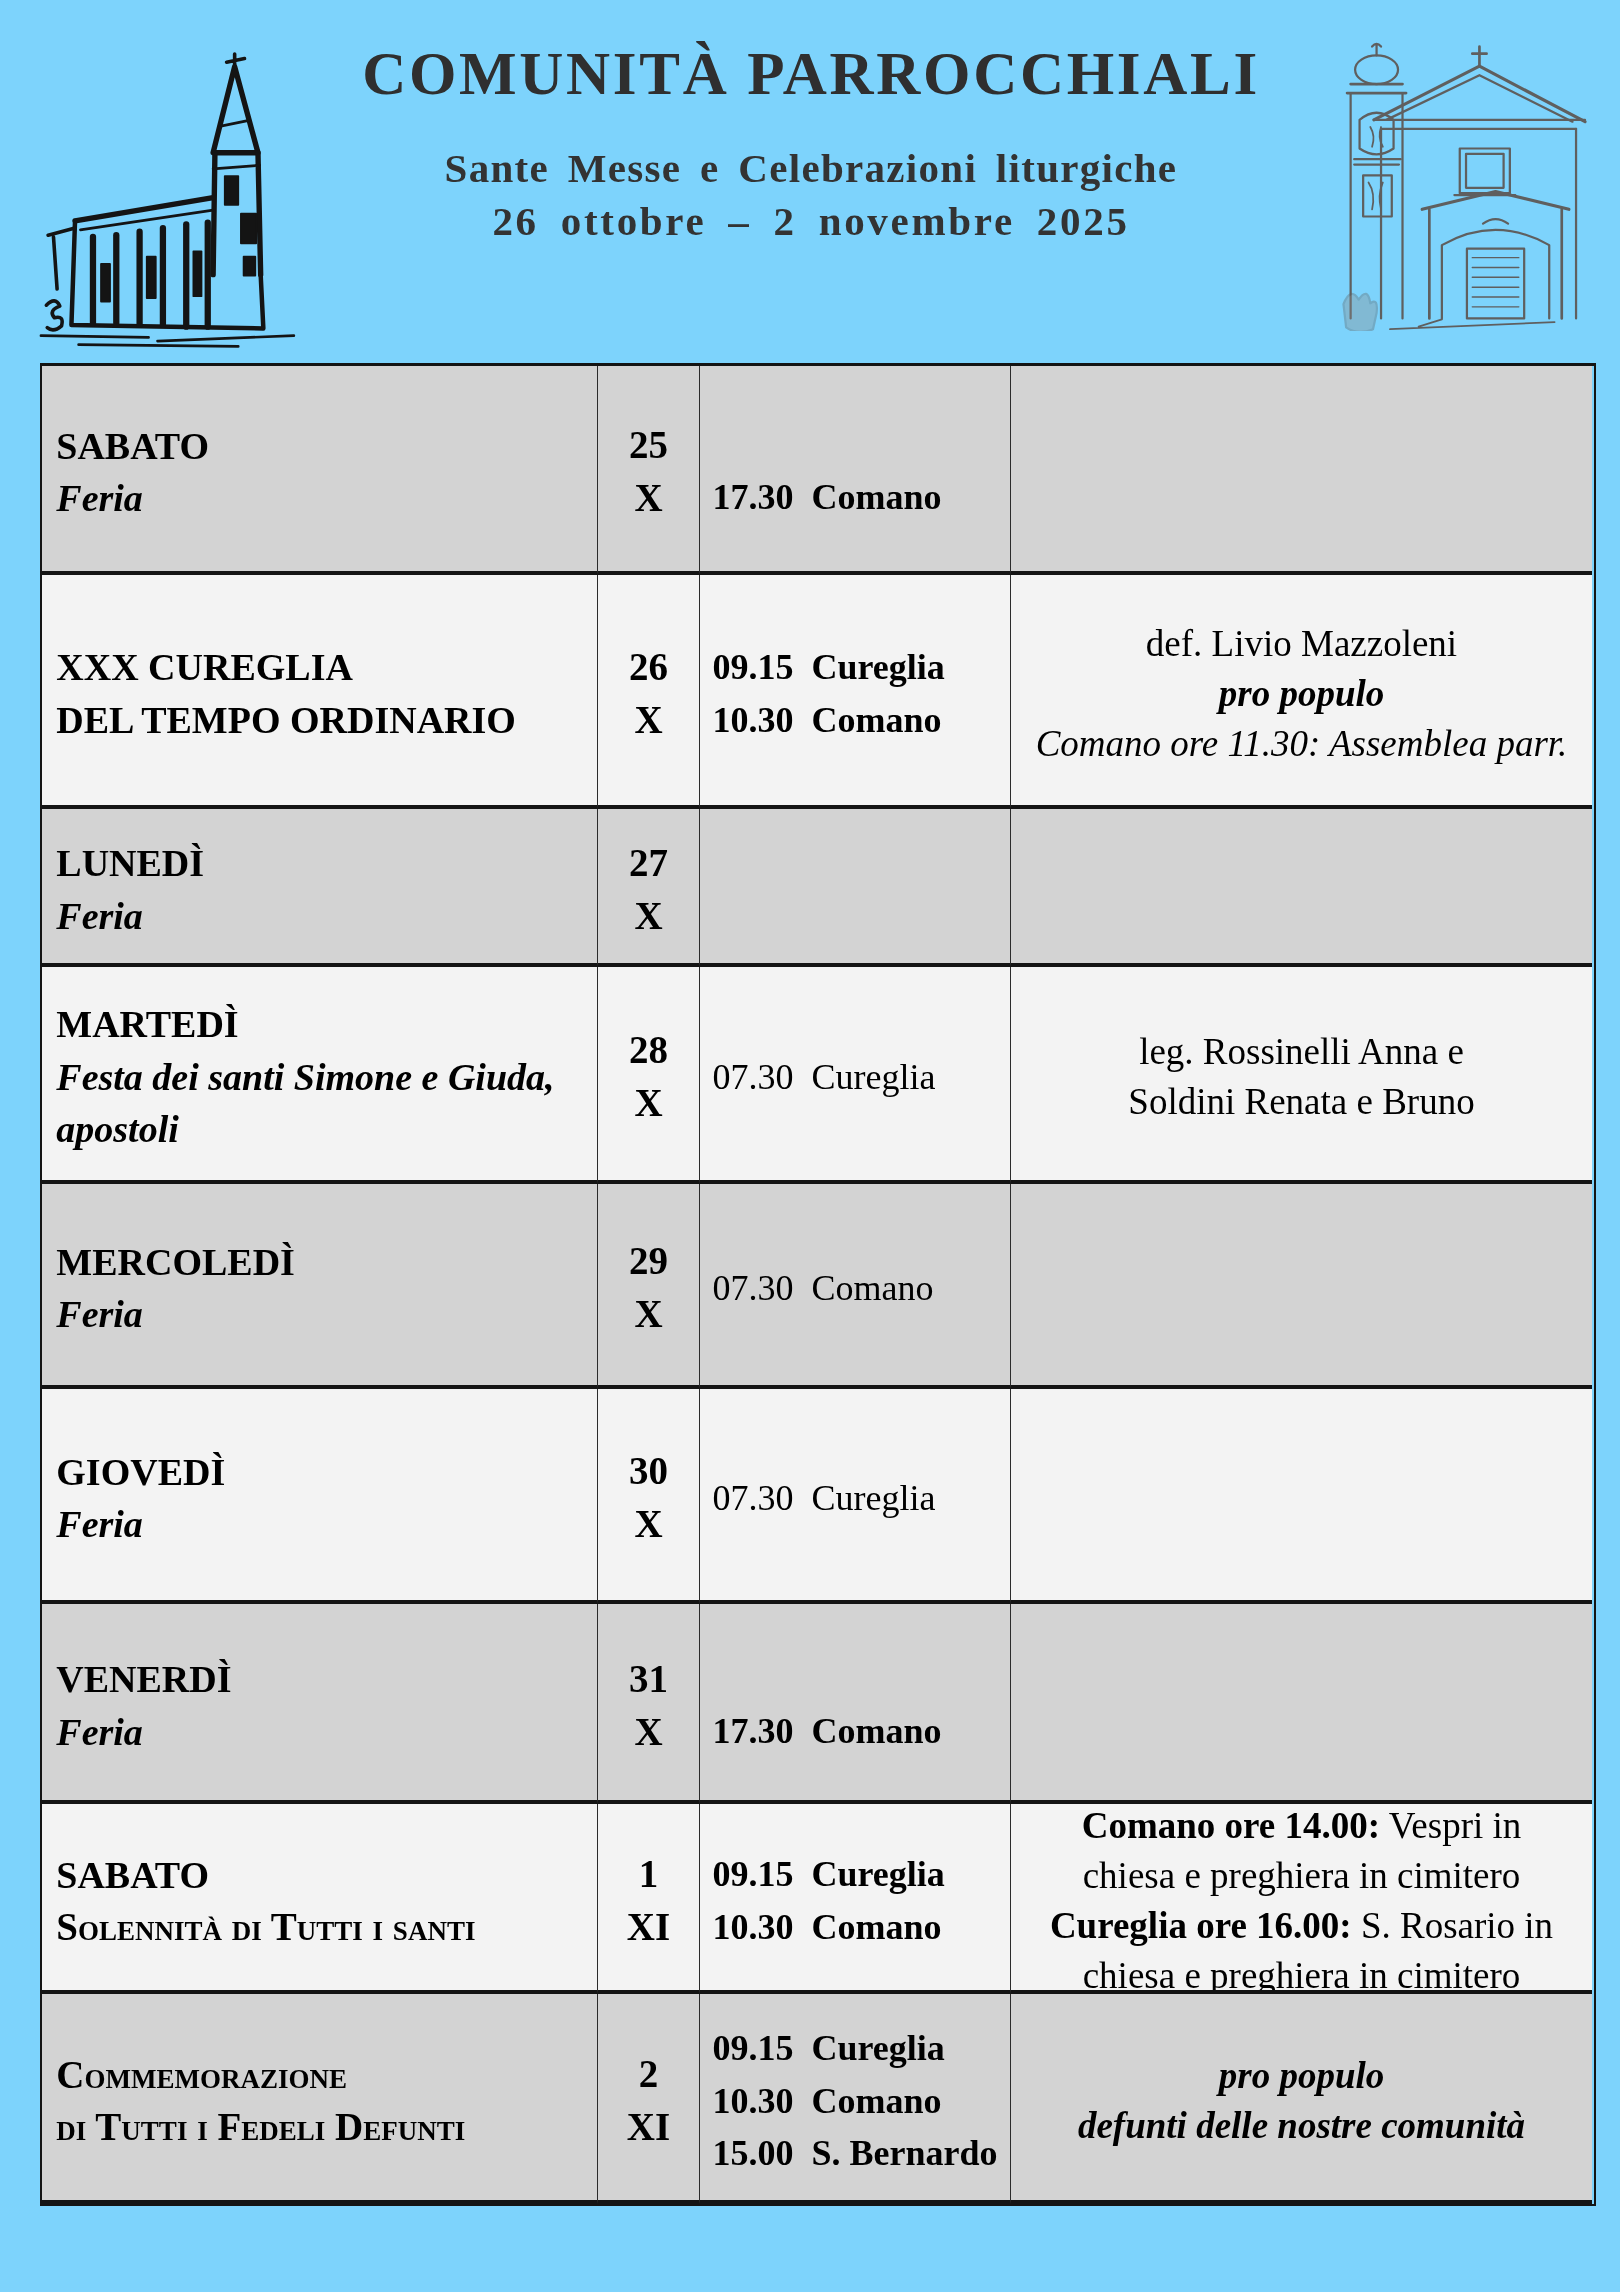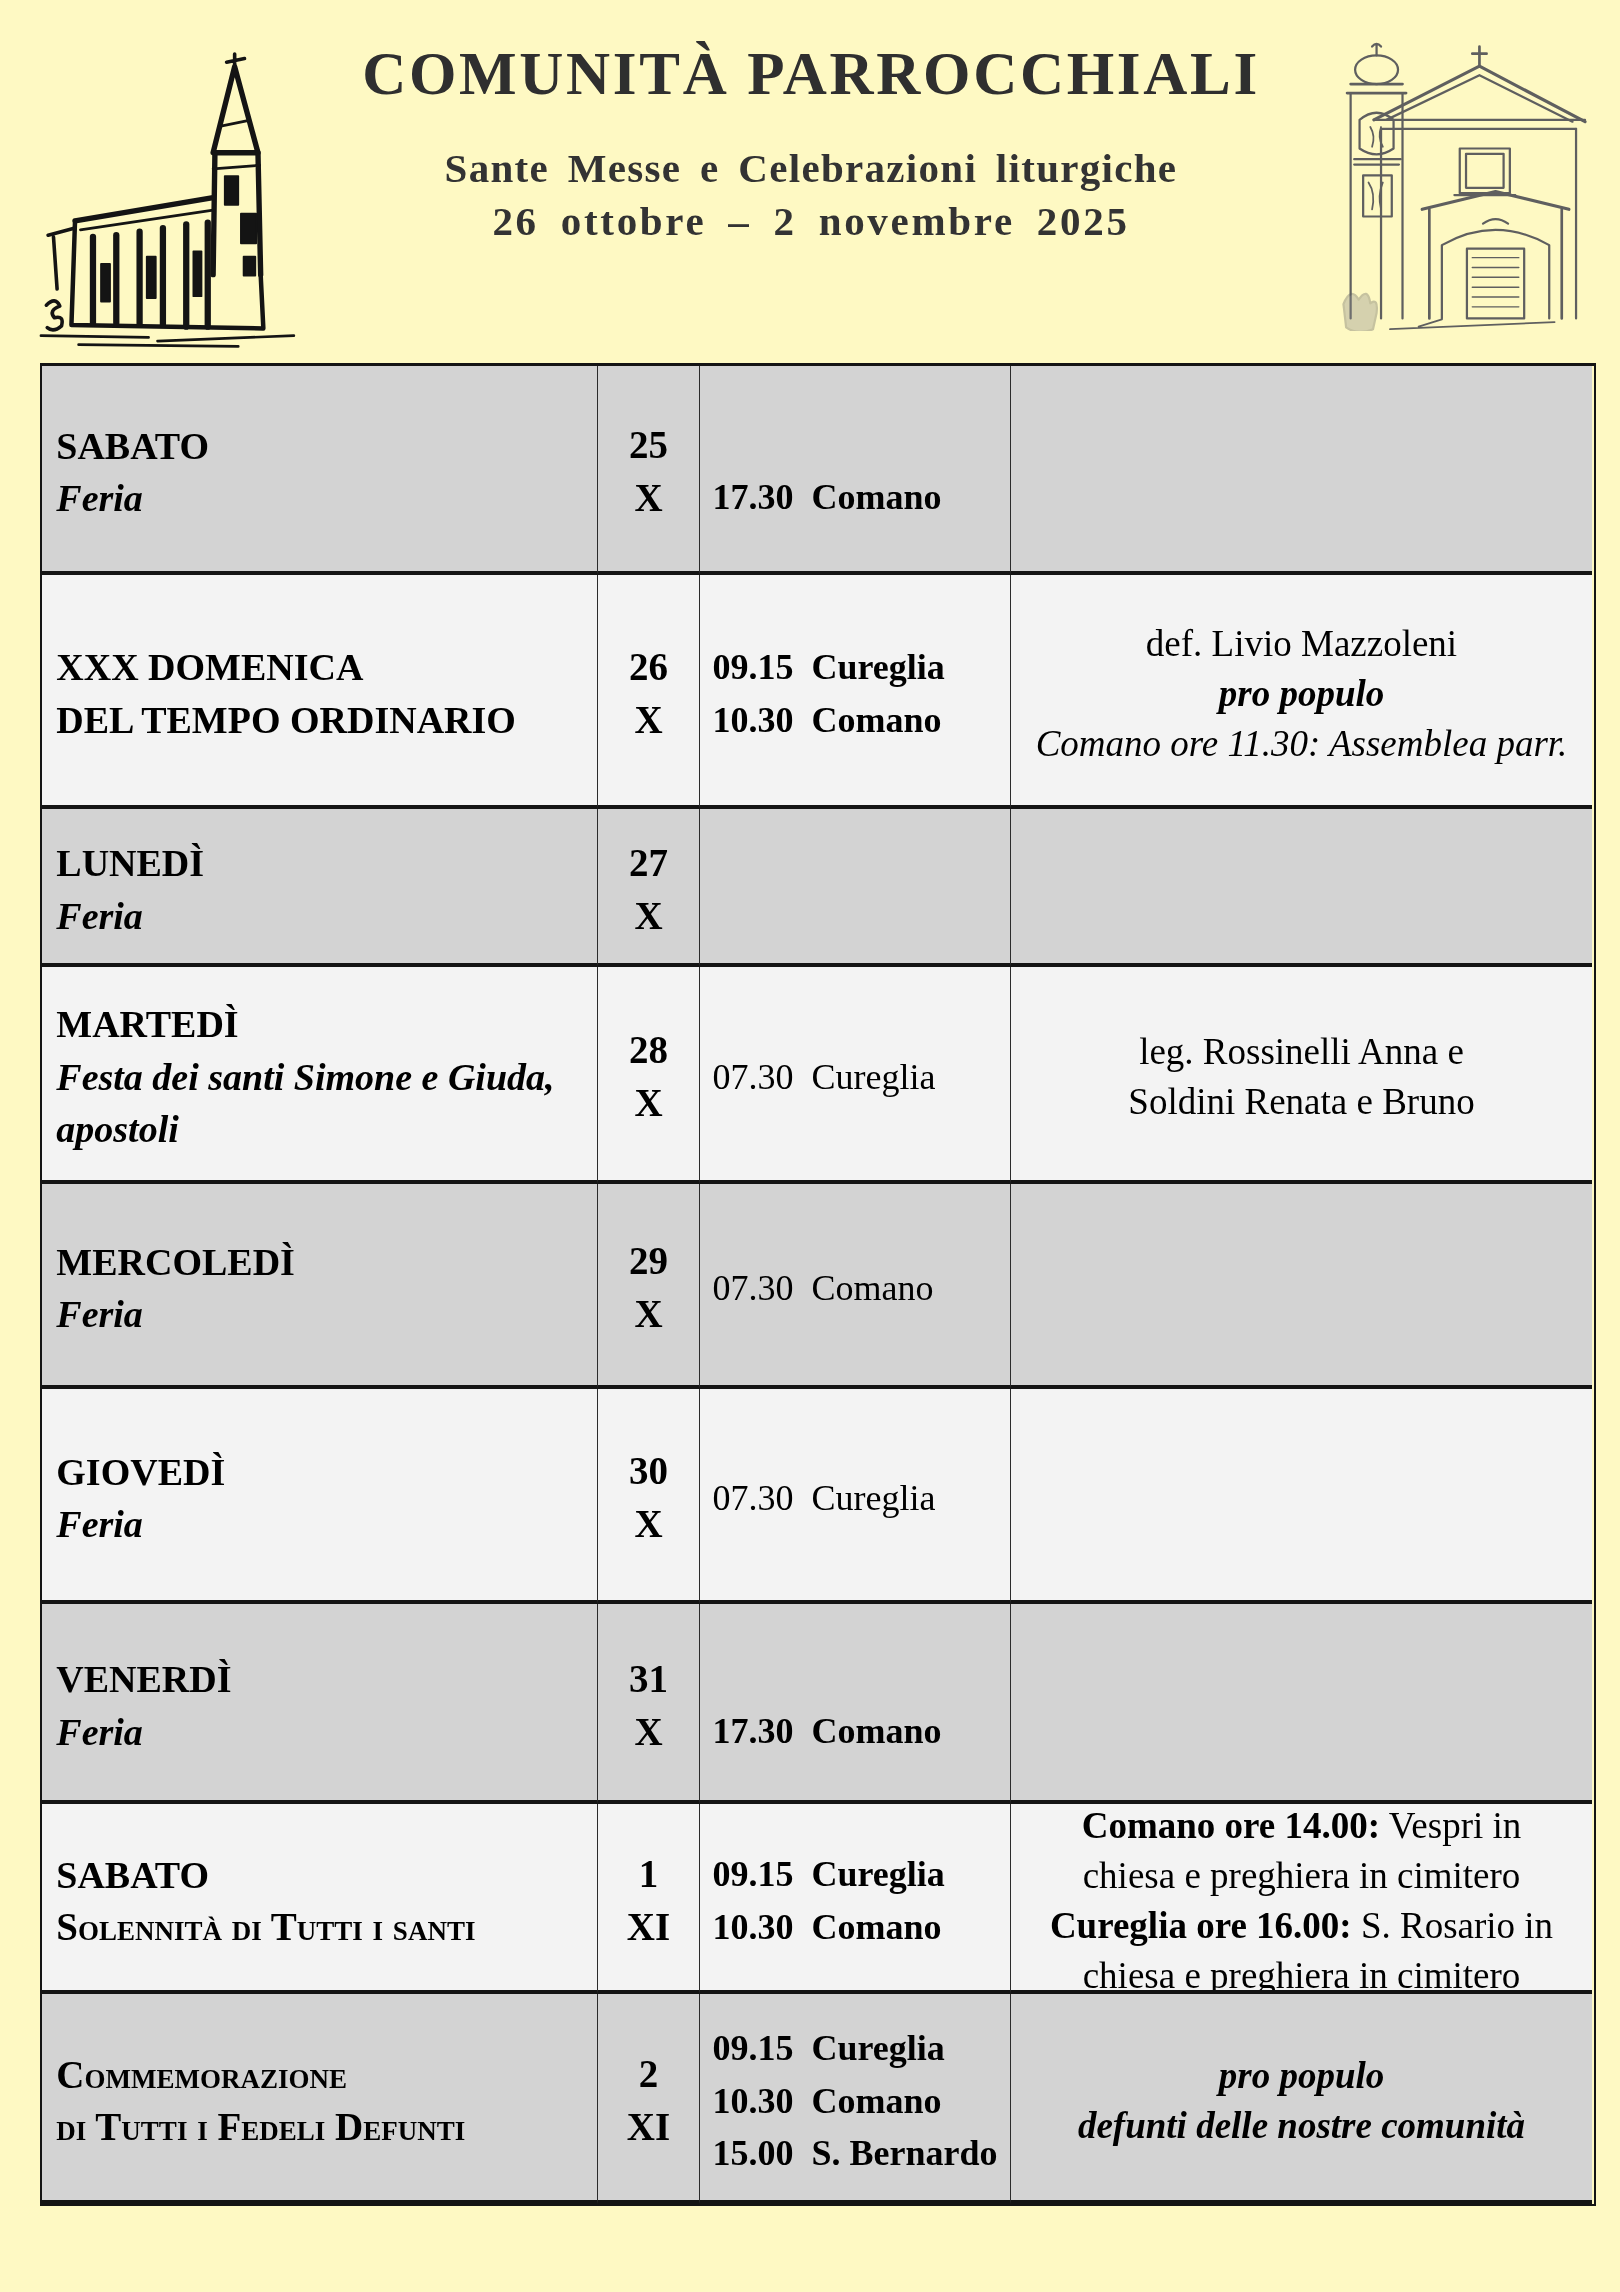--- a/index.html
+++ b/index.html
@@ -1,16 +1,16 @@
 <!DOCTYPE html>
 <html style="font-size:14.3px"><head>
 <meta charset="utf-8">
 <style>
   html,body{margin:0;padding:0;background:#ffffff;}
-  .page{position:relative;width:1620px;height:2293px;background:#fef9c3;
+  .page{position:relative;width:1620px;height:2293px;background:#7dd3fc;
         font-family:"Liberation Serif","DejaVu Serif",serif;color:#000;overflow:hidden;}
 
   
   .church{position:absolute;}
   .church-left{left:23px;top:19.7px;}
   .church-right{left:1336px;top:34px;}
   .header-text{position:absolute;left:296px;top:40px;width:1030px;text-align:center;color:#2f2f2f;}
   .title-line{font-weight:bold;font-size:61px;line-height:1.1;letter-spacing:2.7px;}
   .title-line2{margin-top:16px;}
   .subtitle-line{font-weight:bold;font-size:41px;line-height:1.1;margin-top:39px;
@@ -127,21 +127,21 @@
     <div class="cell date c2 g">
       <div>25</div>
       <div>X</div>
     </div>
     <div class="cell time c3 g t-bold push">
       <div class="tl">17.30  Comano</div>
     </div>
     <div class="cell note g"></div>
 
     <div class="cell day c1 w">
-      <div class="d-caps">XXX DOMENICA</div>
+      <div class="d-caps">XXX CUREGLIA</div>
       <div class="d-caps">DEL TEMPO ORDINARIO</div>
     </div>
     <div class="cell date c2 w">
       <div>26</div>
       <div>X</div>
     </div>
     <div class="cell time c3 w t-bold">
       <div class="tl">09.15  Cureglia</div>
       <div class="tl">10.30  Comano</div>
     </div>

